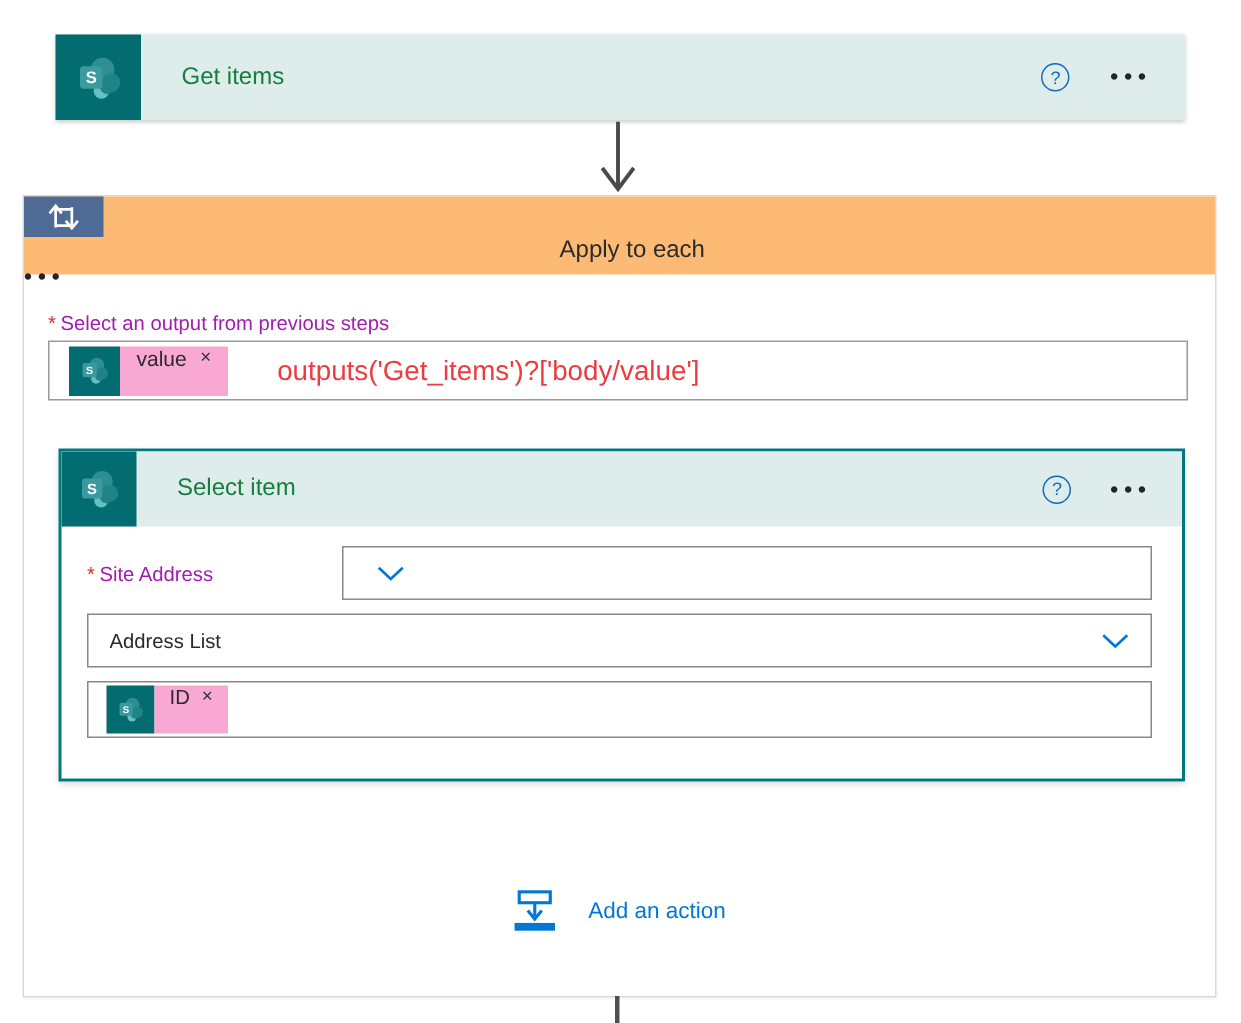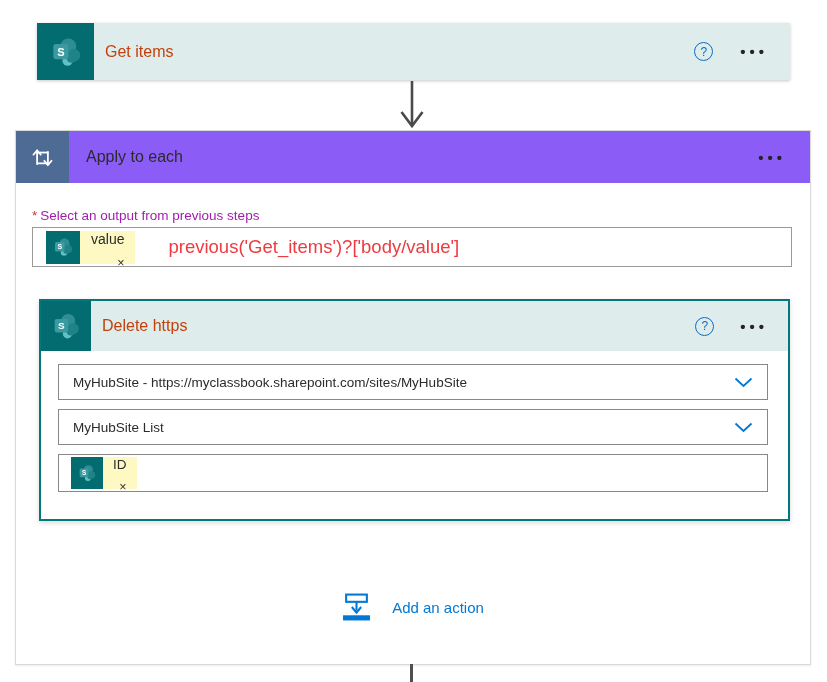--- a/index.html
+++ b/index.html
@@ -16,60 +16,60 @@
   
   .card-get-items {
     position: absolute; left: 37px; top: 23px; width: 753px; height: 57px;
     display: flex; align-items: stretch;
     background: #DFECEC;
     box-shadow: 0 1px 3px rgba(0,0,0,.22);
   }
   .sp-block { background: #036C70; display: flex; align-items: center; justify-content: center; flex: none; }
   .sp-block.lg { width: 57px; }
   .sp-block.md { width: 50px; }
-  .card-title { font-size: 16px; color: #c2410c; align-self: center; padding-left: 11px; flex: 1; }
+  .card-title { font-size: 16px; color: #15803d; align-self: center; padding-left: 27px; flex: 1; }
   .card-actions { display: flex; align-items: center; gap: 27px; padding-right: 22px; }
   .help-icon {
     width: 19px; height: 19px; border: 1.6px solid #0F6CBD; border-radius: 50%;
     color: #0F6CBD; font-size: 12px; line-height: 1;
     display: flex; align-items: center; justify-content: center; cursor: pointer;
   }
   .ellipsis { font-size: 15px; font-weight: bold; color: #242424; letter-spacing: 4px; cursor: pointer; }
 
   
   .connector-arrow { position: absolute; left: 396px; top: 81px; }
   .connector-stub { position: absolute; left: 410px; top: 664px; width: 3px; height: 18px; background: #4F4F4F; }
 
   
   .scope {
     position: absolute; left: 15px; top: 130px; width: 796px; height: 535px;
     background: #fff; border: 1px solid #D9D9D9;
     box-shadow: 0 1px 2px rgba(0,0,0,.08);
   }
-  .scope-header { height: 52px; background: #8b5cf6; display: flex; align-items: stretch; cursor: pointer; }
+  .scope-header { height: 52px; background: #fdba74; display: flex; align-items: stretch; cursor: pointer; flex-direction: column; }
   .scope-icon-block { width: 53px; background: #4E6B96; display: flex; align-items: center; justify-content: center; flex: none; }
   .scope-title { font-size: 16px; color: #2b2b2b; align-self: center; padding-left: 17px; flex: 1; }
   .scope-header .card-actions { padding-right: 24px; }
 
   .req { color: #D13438; margin-right: 3px; }
   .field-label-text { color: #a21caf; }
   .output-label { position: absolute; left: 16px; top: 77px; font-size: 13.5px; }
 
   .value-box {
     position: absolute; left: 16px; top: 96px; width: 760px; height: 40px;
     border: 1px solid #9A9A9A; background: #fff;
     display: flex; align-items: center; padding: 2px 2px 2px 13px; cursor: text;
   }
   .token-chip { display: flex; align-items: stretch; height: 33px; cursor: pointer; flex: none; }
   .token-chip .sp-block { width: 34px; }
   .token-chip.sm { height: 32px; }
   .token-chip.sm .sp-block { width: 32px; }
   .chip-text {
-    background: #fef9c3; display: flex; align-items: flex-end;
-    padding: 0 11px; gap: 9px; font-size: 14px; color: #2b2b2b; flex-direction: column;
+    background: #f9a8d4; display: flex; align-items: flex-start;
+    padding: 0 11px; gap: 9px; font-size: 14px; color: #2b2b2b;
   }
   .token-chip.sm .chip-text { font-size: 13.5px; padding: 0 10px; gap: 8px; }
   .chip-x { font-size: 12.5px; color: #333; cursor: pointer; }
   .expr { color: #EE3B40; white-space: nowrap; }
   .expr.big { font-size: 18.5px; margin-left: 33px; }
   .expr.mid { font-size: 17px; margin-left: 13px; }
 
   
   .delete-card {
     position: absolute; left: 23px; top: 168px; width: 751px; height: 222px;
@@ -168,52 +168,54 @@
       <div class="sp-block">
         <svg width="24" height="24">
             <use href="#sp-logo"></use>
           </svg>
       </div>
       <div class="chip-text">
         <span>value</span>
         <span class="chip-x">×</span>
       </div>
     </div>
-    <span class="expr big">previous('Get_items')?['body/value']</span>
+    <span class="expr big">outputs('Get_items')?['body/value']</span>
   </div>
 
   <div class="delete-card">
     <div class="delete-header">
       <div class="sp-block md">
         <svg width="34" height="34">
             <use href="#sp-logo"></use>
           </svg>
       </div>
-      <span class="card-title">Delete https</span>
+      <span class="card-title">Select item</span>
       <div class="card-actions">
         <div class="help-icon">
           <span>?</span>
         </div>
         <span class="ellipsis">•••</span>
       </div>
     </div>
 
     <div class="fields">
       <div class="field-row">
+        <div class="field-label">
+          <span class="req">*</span><span class="field-label-text">Site Address</span>
+        </div>
         <div class="select-control">
-          <span class="select-value">MyHubSite - https://myclassbook.sharepoint.com/sites/MyHubSite</span>
           <svg class="chevron" width="19" height="11">
             <path d="M1.5 1.5 L9.5 9 L17.5 1.5" fill="none" stroke="#0078D4" stroke-width="1.8"></path>
           </svg>
         </div>
       </div>
 
       <div class="field-row">
         <div class="select-control">
-          <span class="select-value">MyHubSite List</span>
+          <span class="select-value">Address List</span>
           <svg class="chevron" width="19" height="11">
             <path d="M1.5 1.5 L9.5 9 L17.5 1.5" fill="none" stroke="#0078D4" stroke-width="1.8"></path>
           </svg>
         </div>
       </div>
 
       <div class="field-row">
         <div class="id-control">
           <div class="token-chip sm">
             <div class="sp-block">

